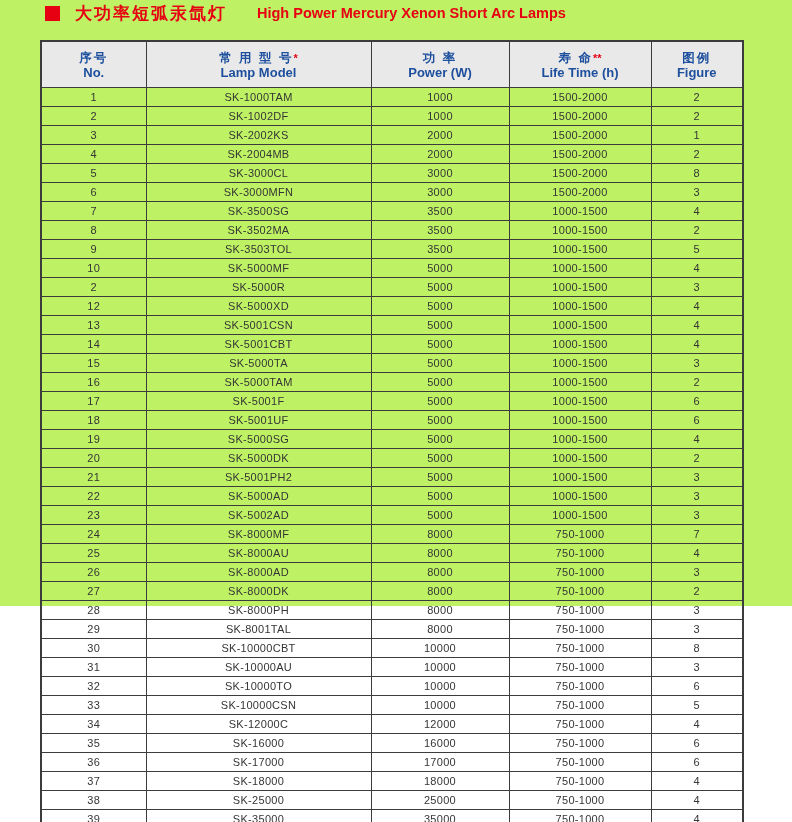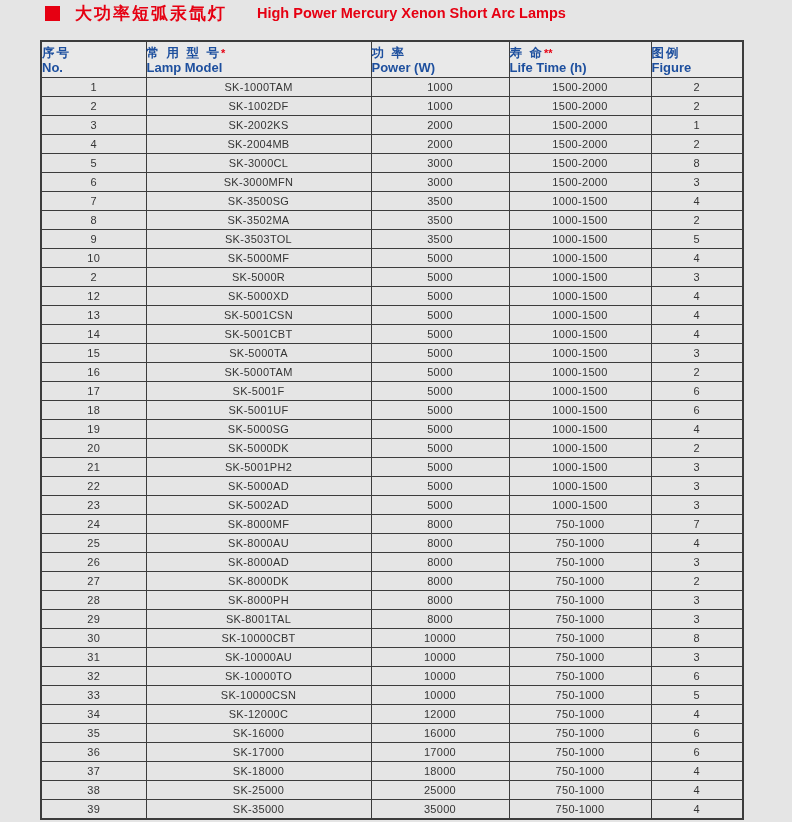--- a/index.html
+++ b/index.html
@@ -2,21 +2,21 @@
 <html><head>
 <meta charset="utf-8">
 <style>
   * { margin: 0; padding: 0; box-sizing: border-box; }
   html, body {
     width: 792px; height: 822px;
     background: #ffffff;
     font-family: "Liberation Sans", sans-serif;
     overflow: hidden;
   }
-  .page { position: relative; width: 792px; height: 822px; background: #e5e5e5; }
+  .page { position: relative; width: 792px; height: 606px; background: #bef264; }
 
   
   .title-row {
     position: absolute; left: 45px; top: 4px;
     display: flex; align-items: center; height: 18px;
   }
   .red-square {
     width: 15px; height: 15px; background: #e60012;
     display: inline-block; margin-right: 15px; flex: 0 0 auto;
   }
@@ -37,22 +37,22 @@
   }
   .lamp-table col.c-no     { width: 105px; }
   .lamp-table col.c-model  { width: 225px; }
   .lamp-table col.c-power  { width: 138px; }
   .lamp-table col.c-life   { width: 142px; }
   .lamp-table col.c-figure { width: 92px; }
 
   .lamp-table th {
     background: #e9e9e9;
     border: 1px solid #3c3c3c;
-    height: 36px; padding: 3px 0;
-    text-align: left; vertical-align: middle;
+    height: 36px; padding: 8px 0;
+    text-align: center; vertical-align: middle;
   }
   .th-zh {
     display: block; color: #1d4f9e; font-weight: bold;
     font-size: 12.5px; letter-spacing: 2px; line-height: 16px;
     white-space: nowrap;
   }
   .th-mark { color: #e60012; letter-spacing: 0; font-size: 11px; vertical-align: top; }
   .th-en {
     display: block; color: #1d4f9e; font-weight: bold;
     font-size: 13px; line-height: 13px; letter-spacing: 0;

